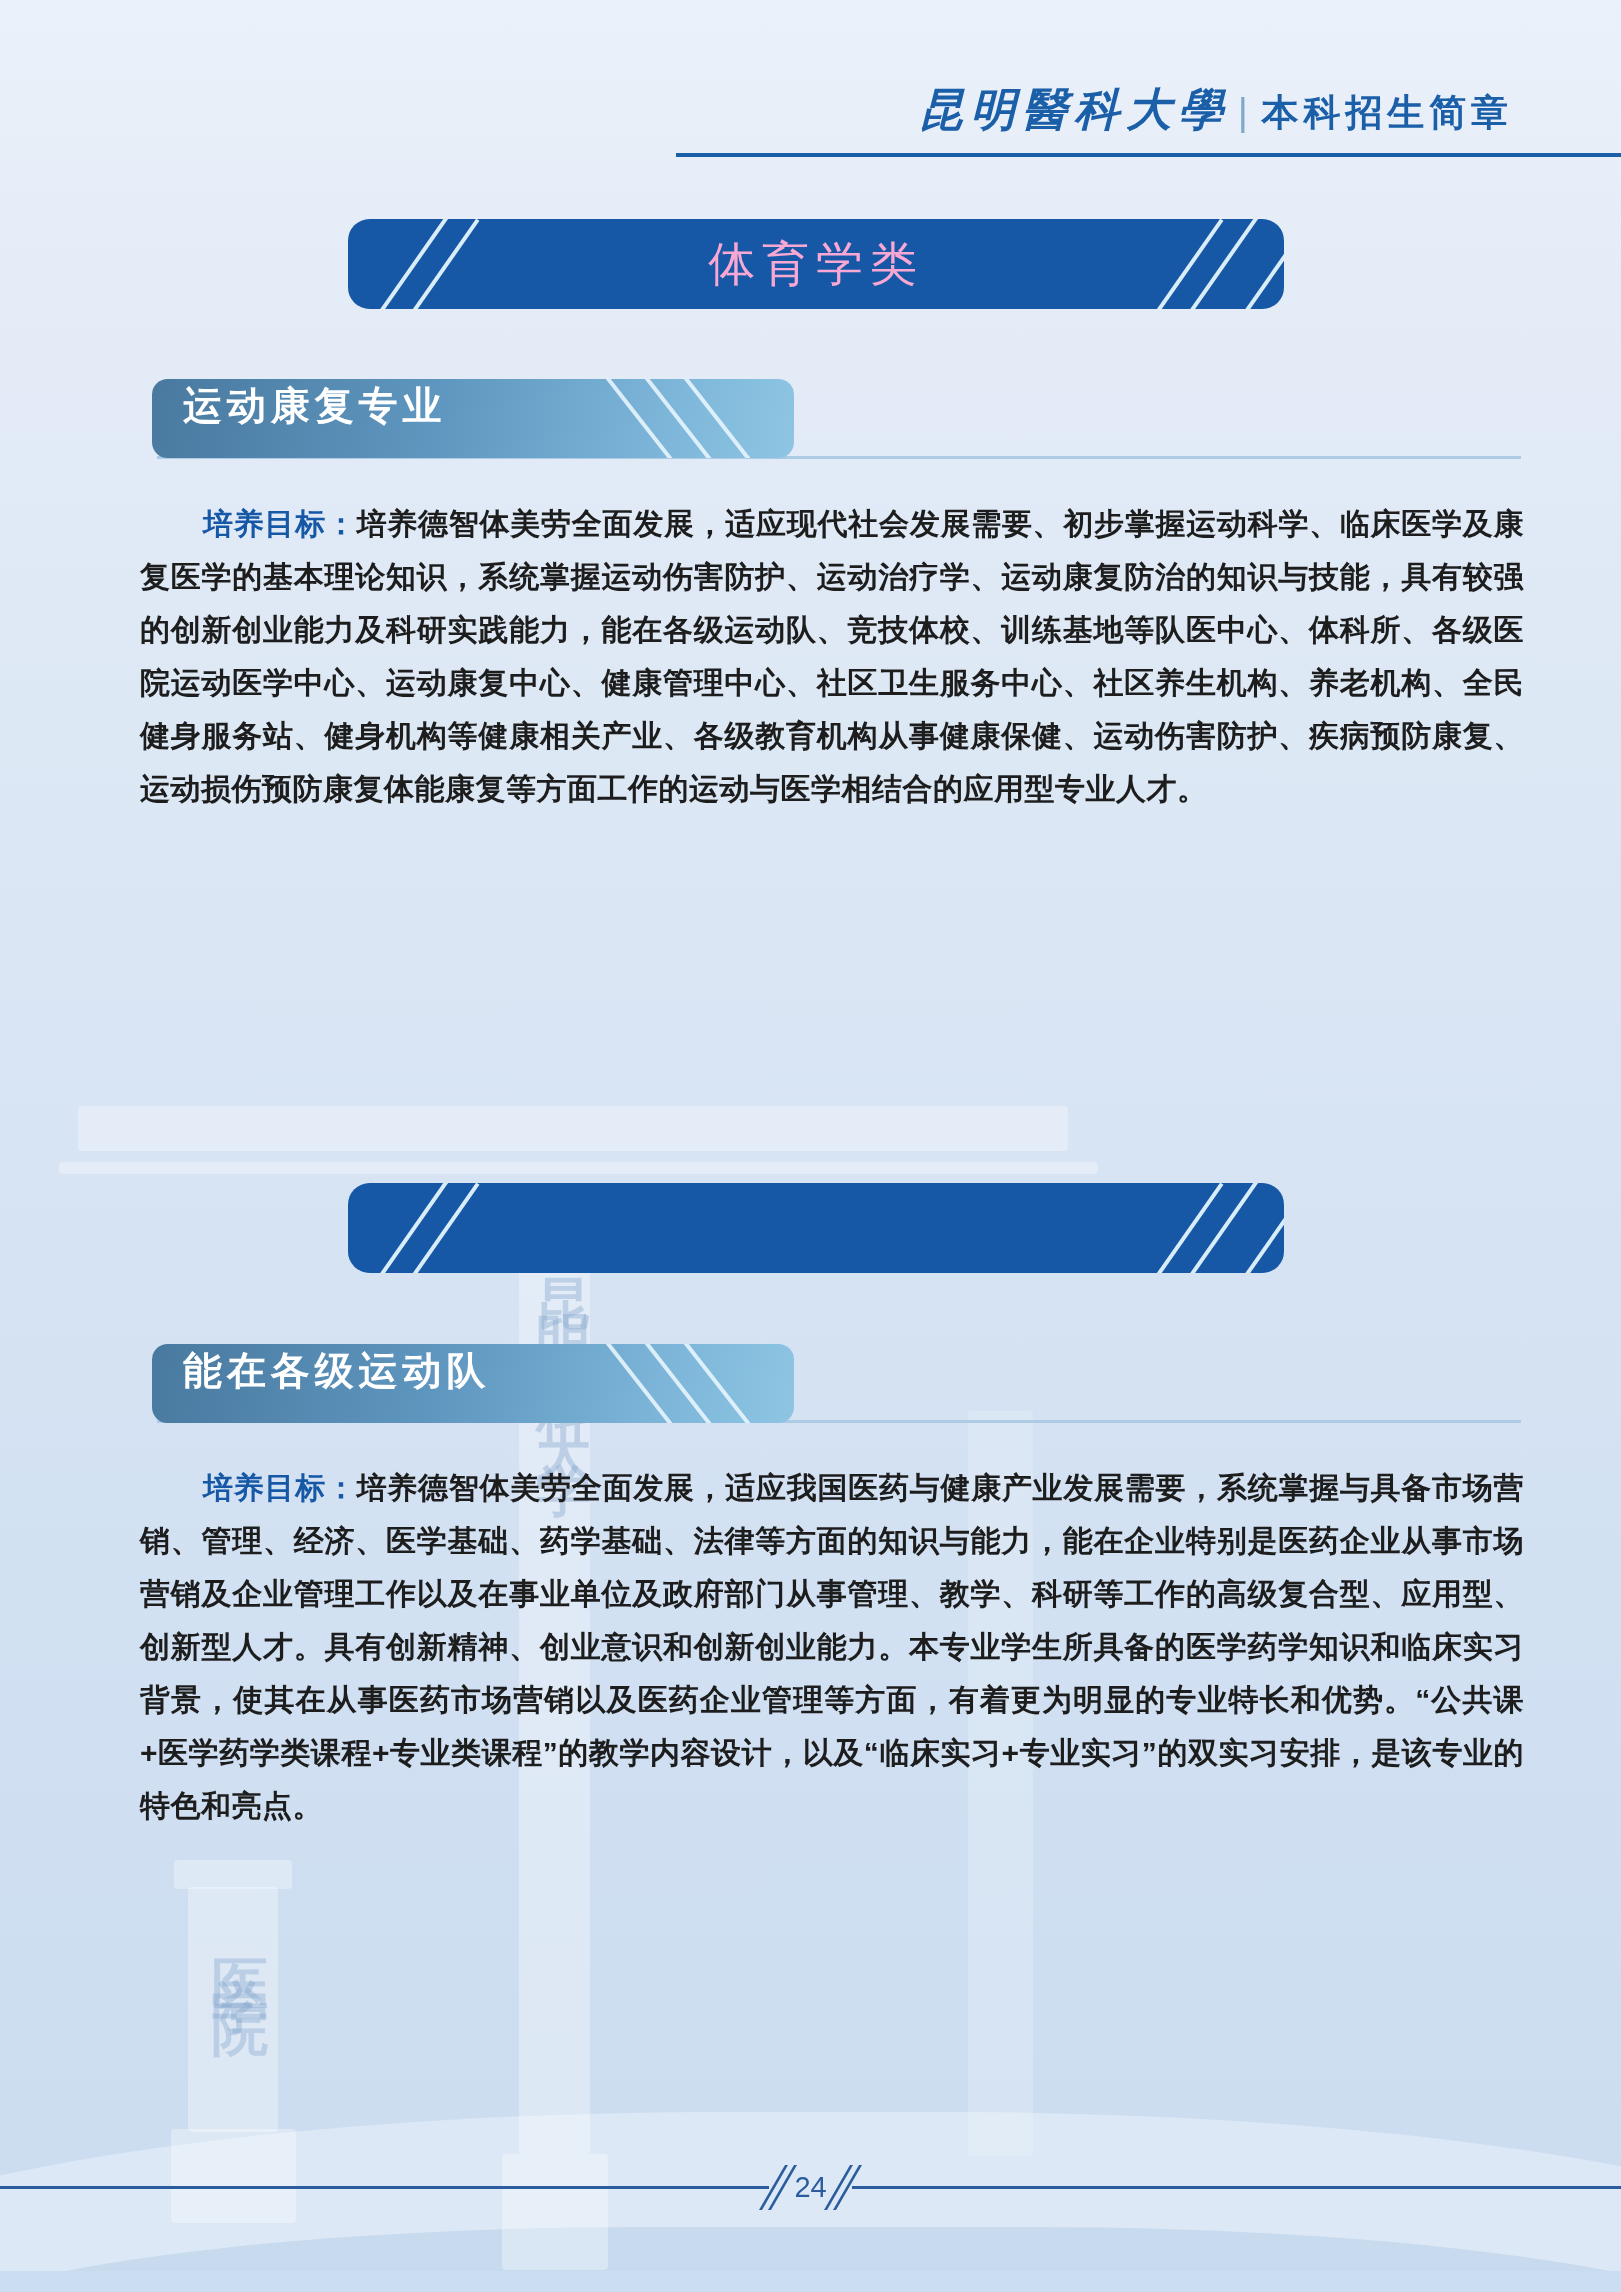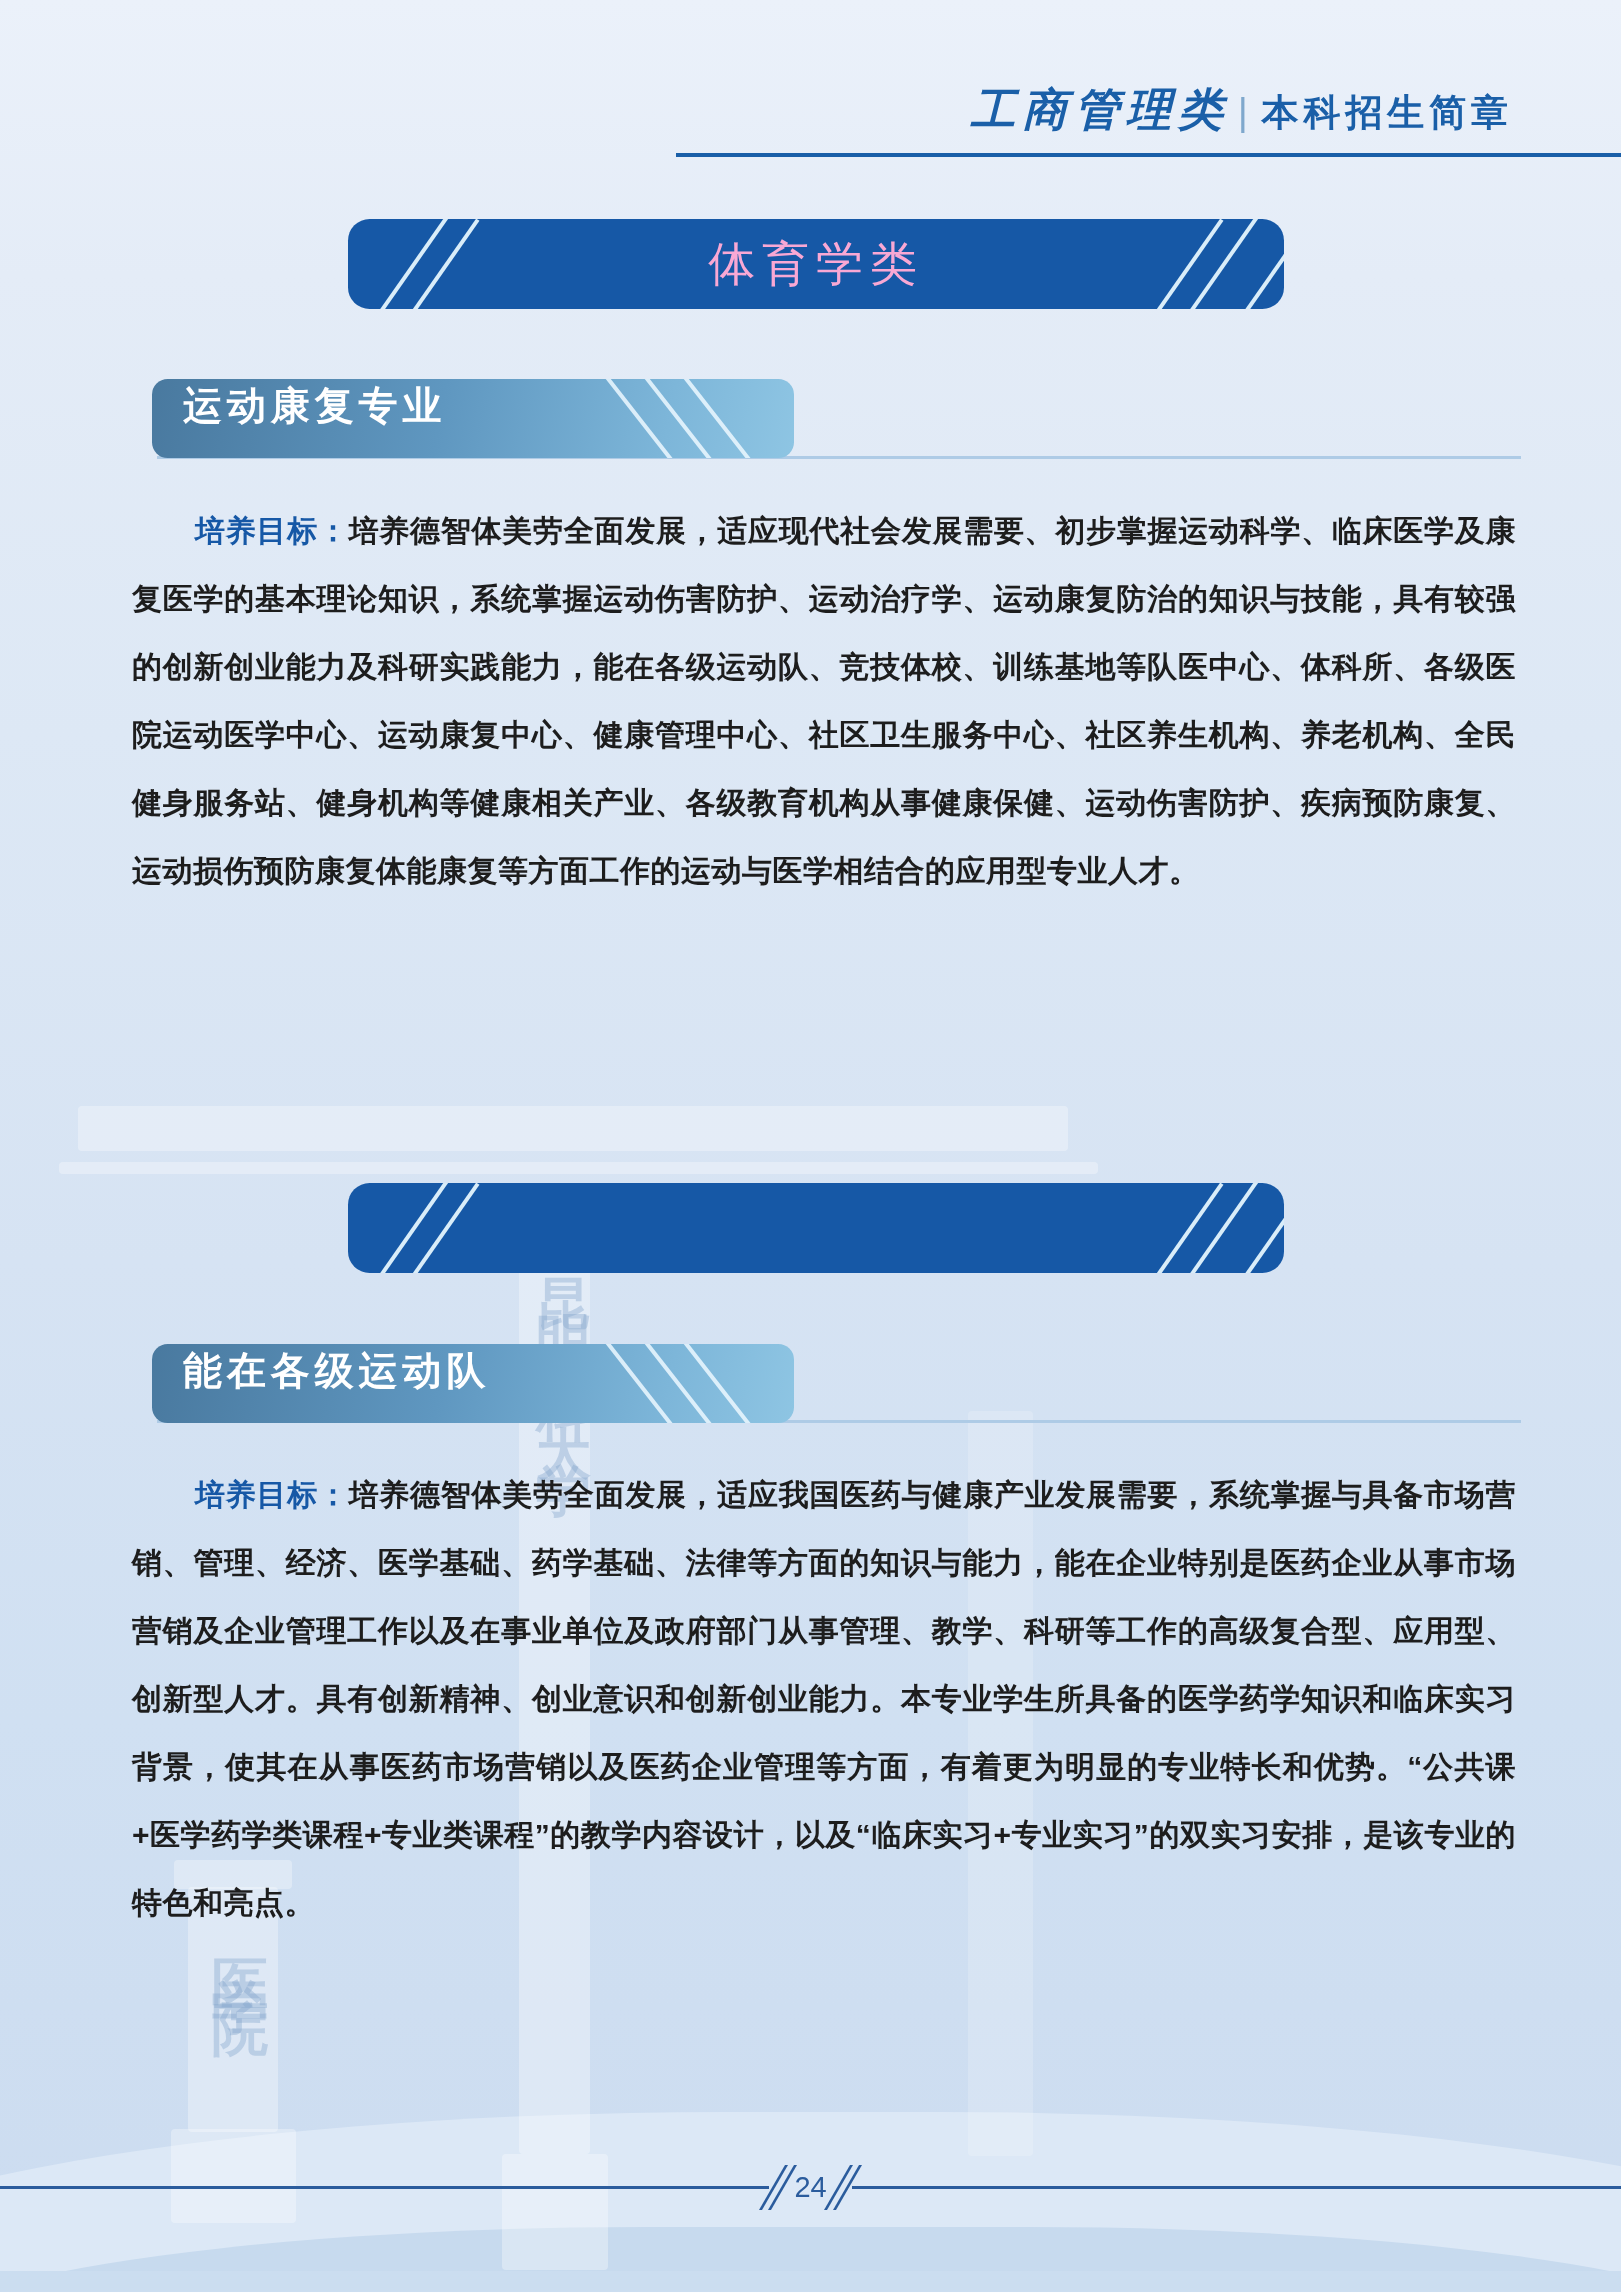--- a/index.html
+++ b/index.html
@@ -35,21 +35,21 @@
   .major-underline{position:absolute;left:157px;width:1364px;height:2.9px;background:#aecbe6;}
   .mu1{top:456px}.mu2{top:1420px}
   .major-banner{position:absolute;left:152px;width:642px;height:79px;border-radius:15.7px;overflow:hidden;
     background:linear-gradient(100deg,#49799f 0%,#5f97c0 45%,#7db6d9 80%,#8ec5e3 100%);
     display:flex;align-items:flex-start;padding-left:31px;box-sizing:border-box;}
   .major-banner.s1{top:379px}.major-banner.s2{top:1344px}
   .major-title{color:#ffffff;font-size:39px;font-weight:bold;letter-spacing:4.9px;}
   .bslash{position:absolute;width:3.9px;height:167px;background:rgba(236,248,255,.85);top:-39px;transform:rotate(-38deg);}
   .bs1{right:149px}.bs2{right:110px}.bs3{right:71px}
   
-  .para{position:absolute;left:132px;width:1384px;margin:0;font-size:30px;line-height:68px;
+  .para{position:absolute;left:140px;width:1384px;margin:0;font-size:30px;line-height:53px;
     color:#1d1d1d;text-align:justify;text-indent:2.1em;font-weight:600;letter-spacing:0.5px;}
   .para.s1{top:497px}.para.s2{top:1461px}
   .obj-label{color:#1658a6;font-weight:bold;}
   
   .footer{position:absolute;left:0;right:0;top:2162px;height:51px;display:flex;align-items:center;}
   .fline{flex:1;height:2.9px;background:#2b5c9d;}
   .fslash{width:2.9px;height:45px;background:#2b5c9d;transform:skewX(-30deg);margin:0 2.9px;}
   .fnum{font-size:29px;color:#2b5c9d;margin:0 7.8px;font-weight:500;font-family:"Liberation Sans",sans-serif;}
 </style>
 </head>
@@ -67,21 +67,21 @@
   <div class="wm" style="left:508px;top:1190px;width:94px;height:27.4px;"></div>
   <div class="wm" style="left:502px;top:2154px;width:106px;height:116px;"></div>
   <div class="wm" style="left:188px;top:1887px;width:90px;height:245px;"></div>
   <div class="wm" style="left:174px;top:1860px;width:118px;height:29px;"></div>
   <div class="wm" style="left:171px;top:2129px;width:125px;height:94px;"></div>
   <div class="wm" style="left:968px;top:1411px;width:65px;height:745px;opacity:.6;"></div>
   <div class="wm-char center">昆明医科大学</div>
   <div class="wm-char left">医学院</div>
 
   <div class="header-title">
-    <span class="uni-name">工商管理类</span>
+    <span class="uni-name">昆明醫科大學</span>
     <span class="hdr-sep">|</span>
     <span class="brochure">本科招生简章</span>
   </div>
   <div class="header-rule"></div>
 
   <div class="cat-banner s1">
     <div class="slash sl1"></div>
     <div class="slash sl2"></div>
     <span class="cat-title">体育学类</span>
     <div class="slash sr1"></div>

